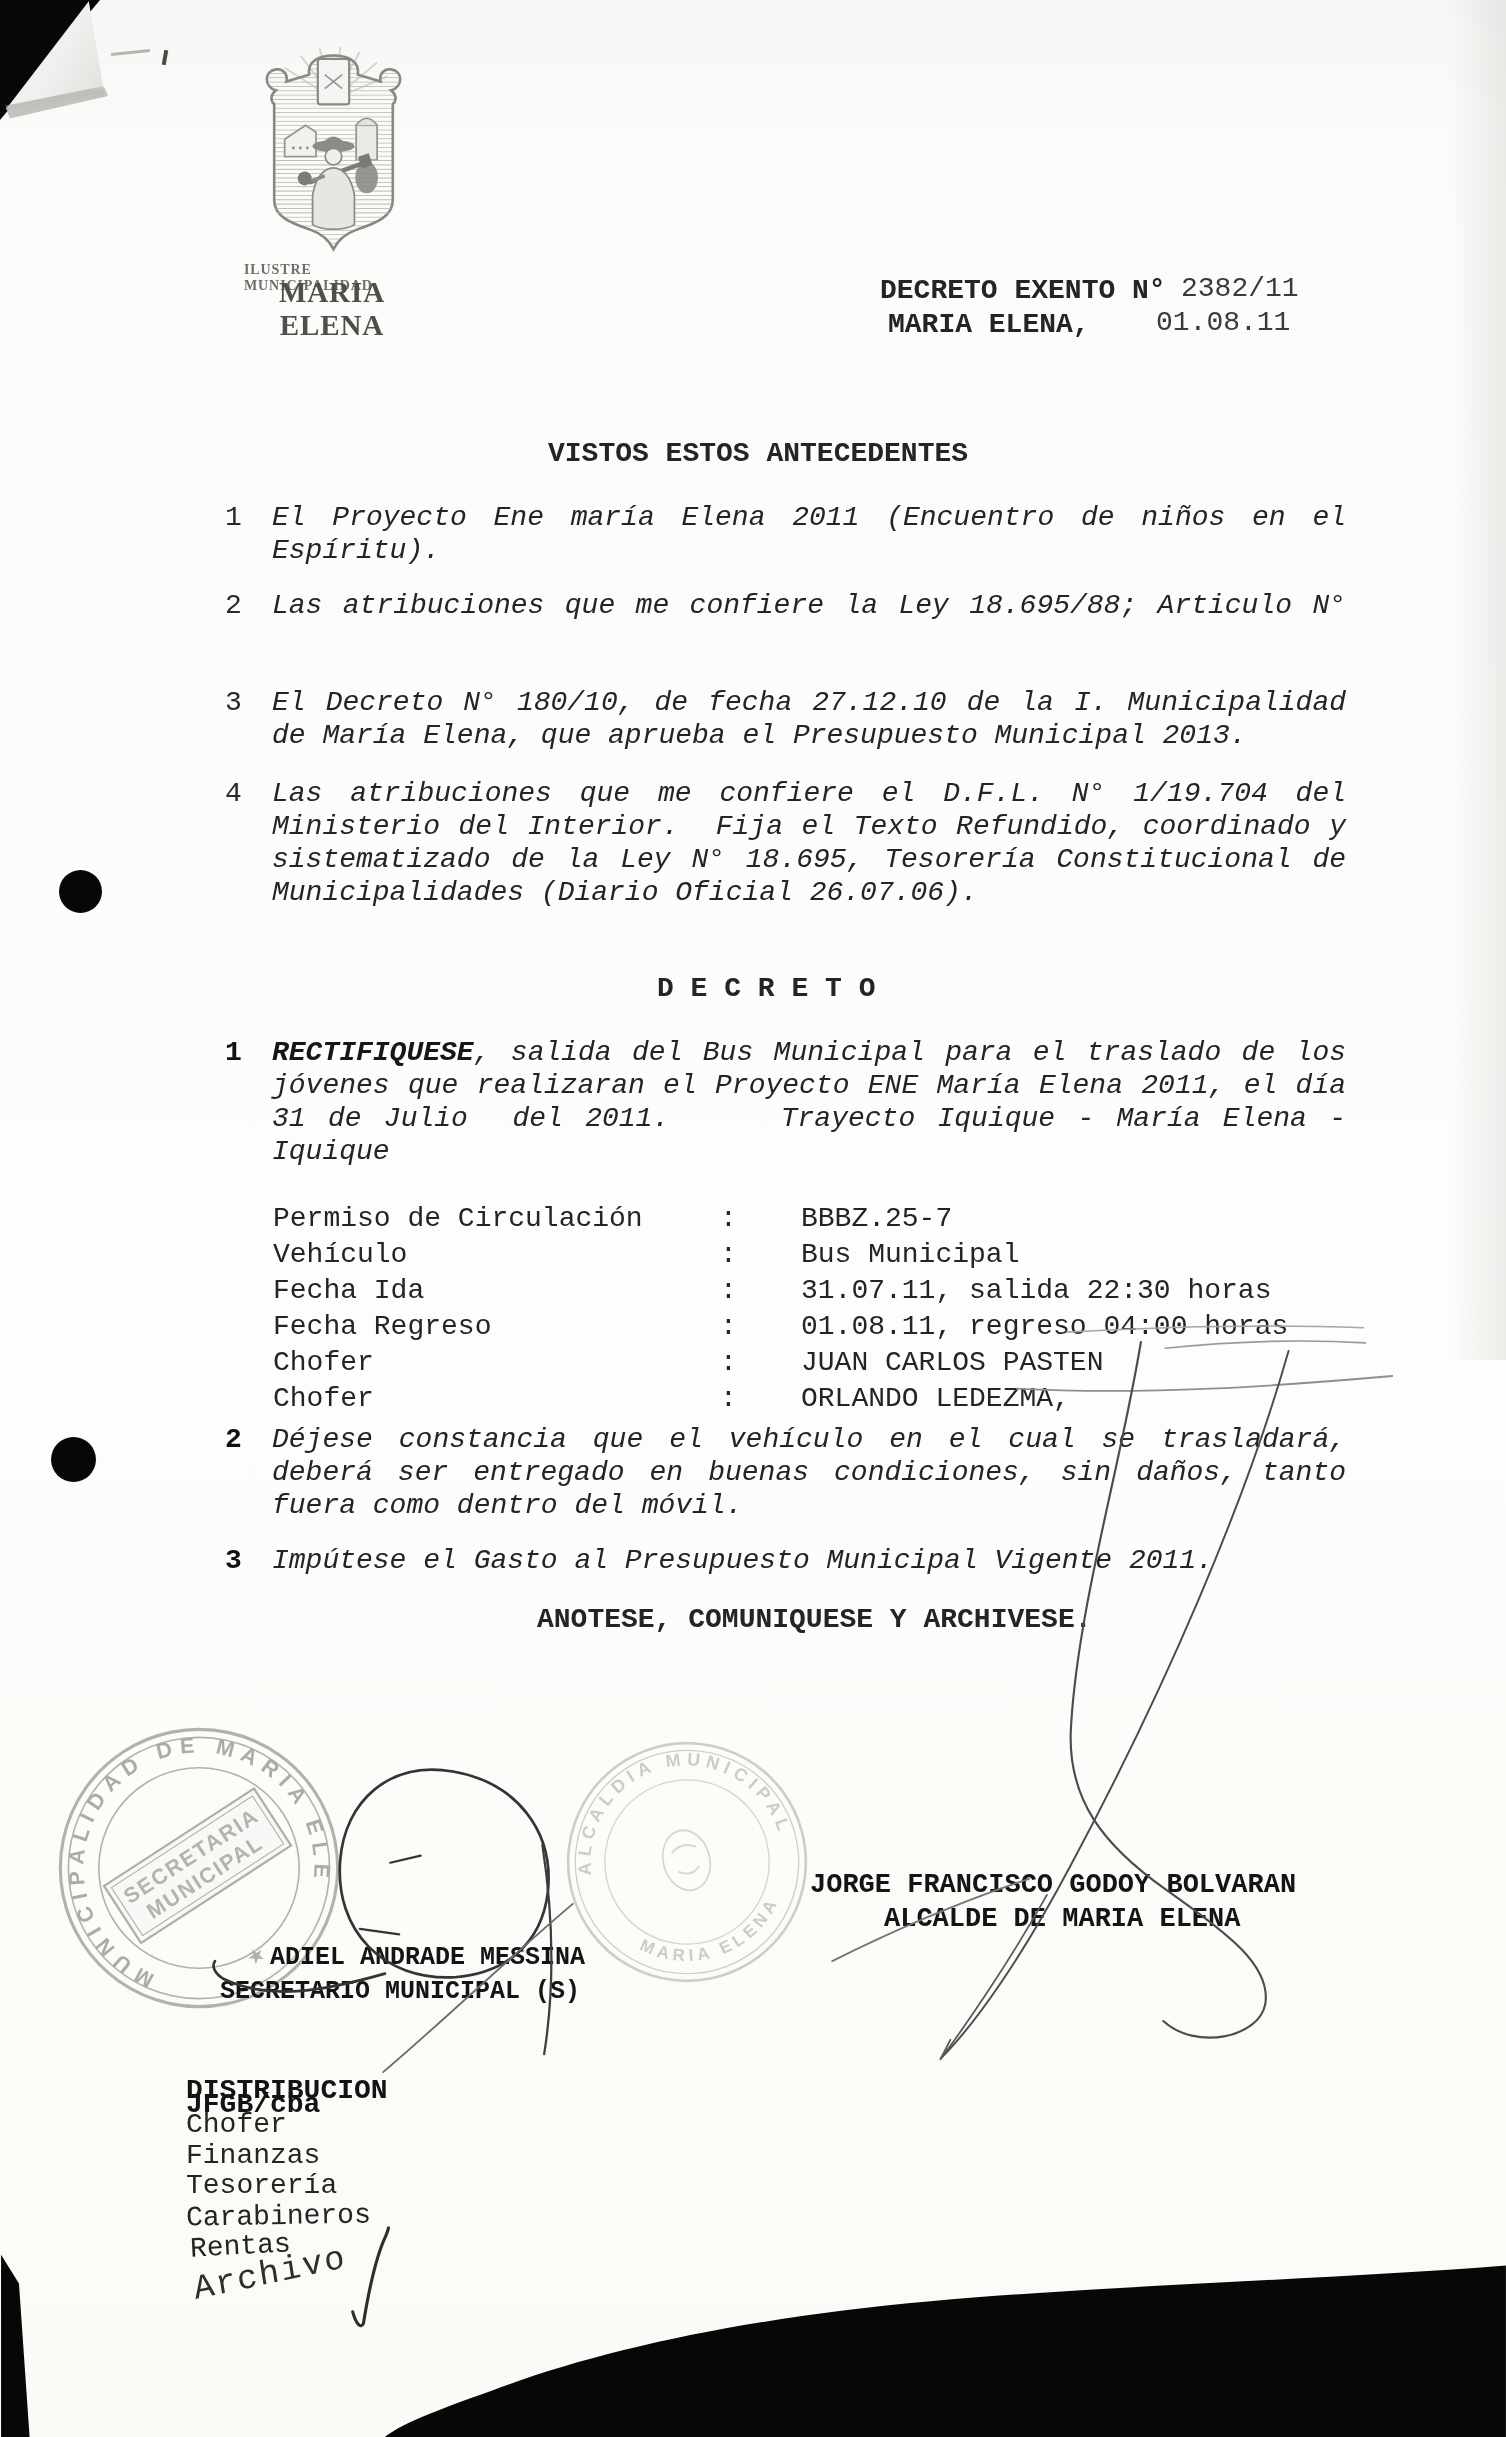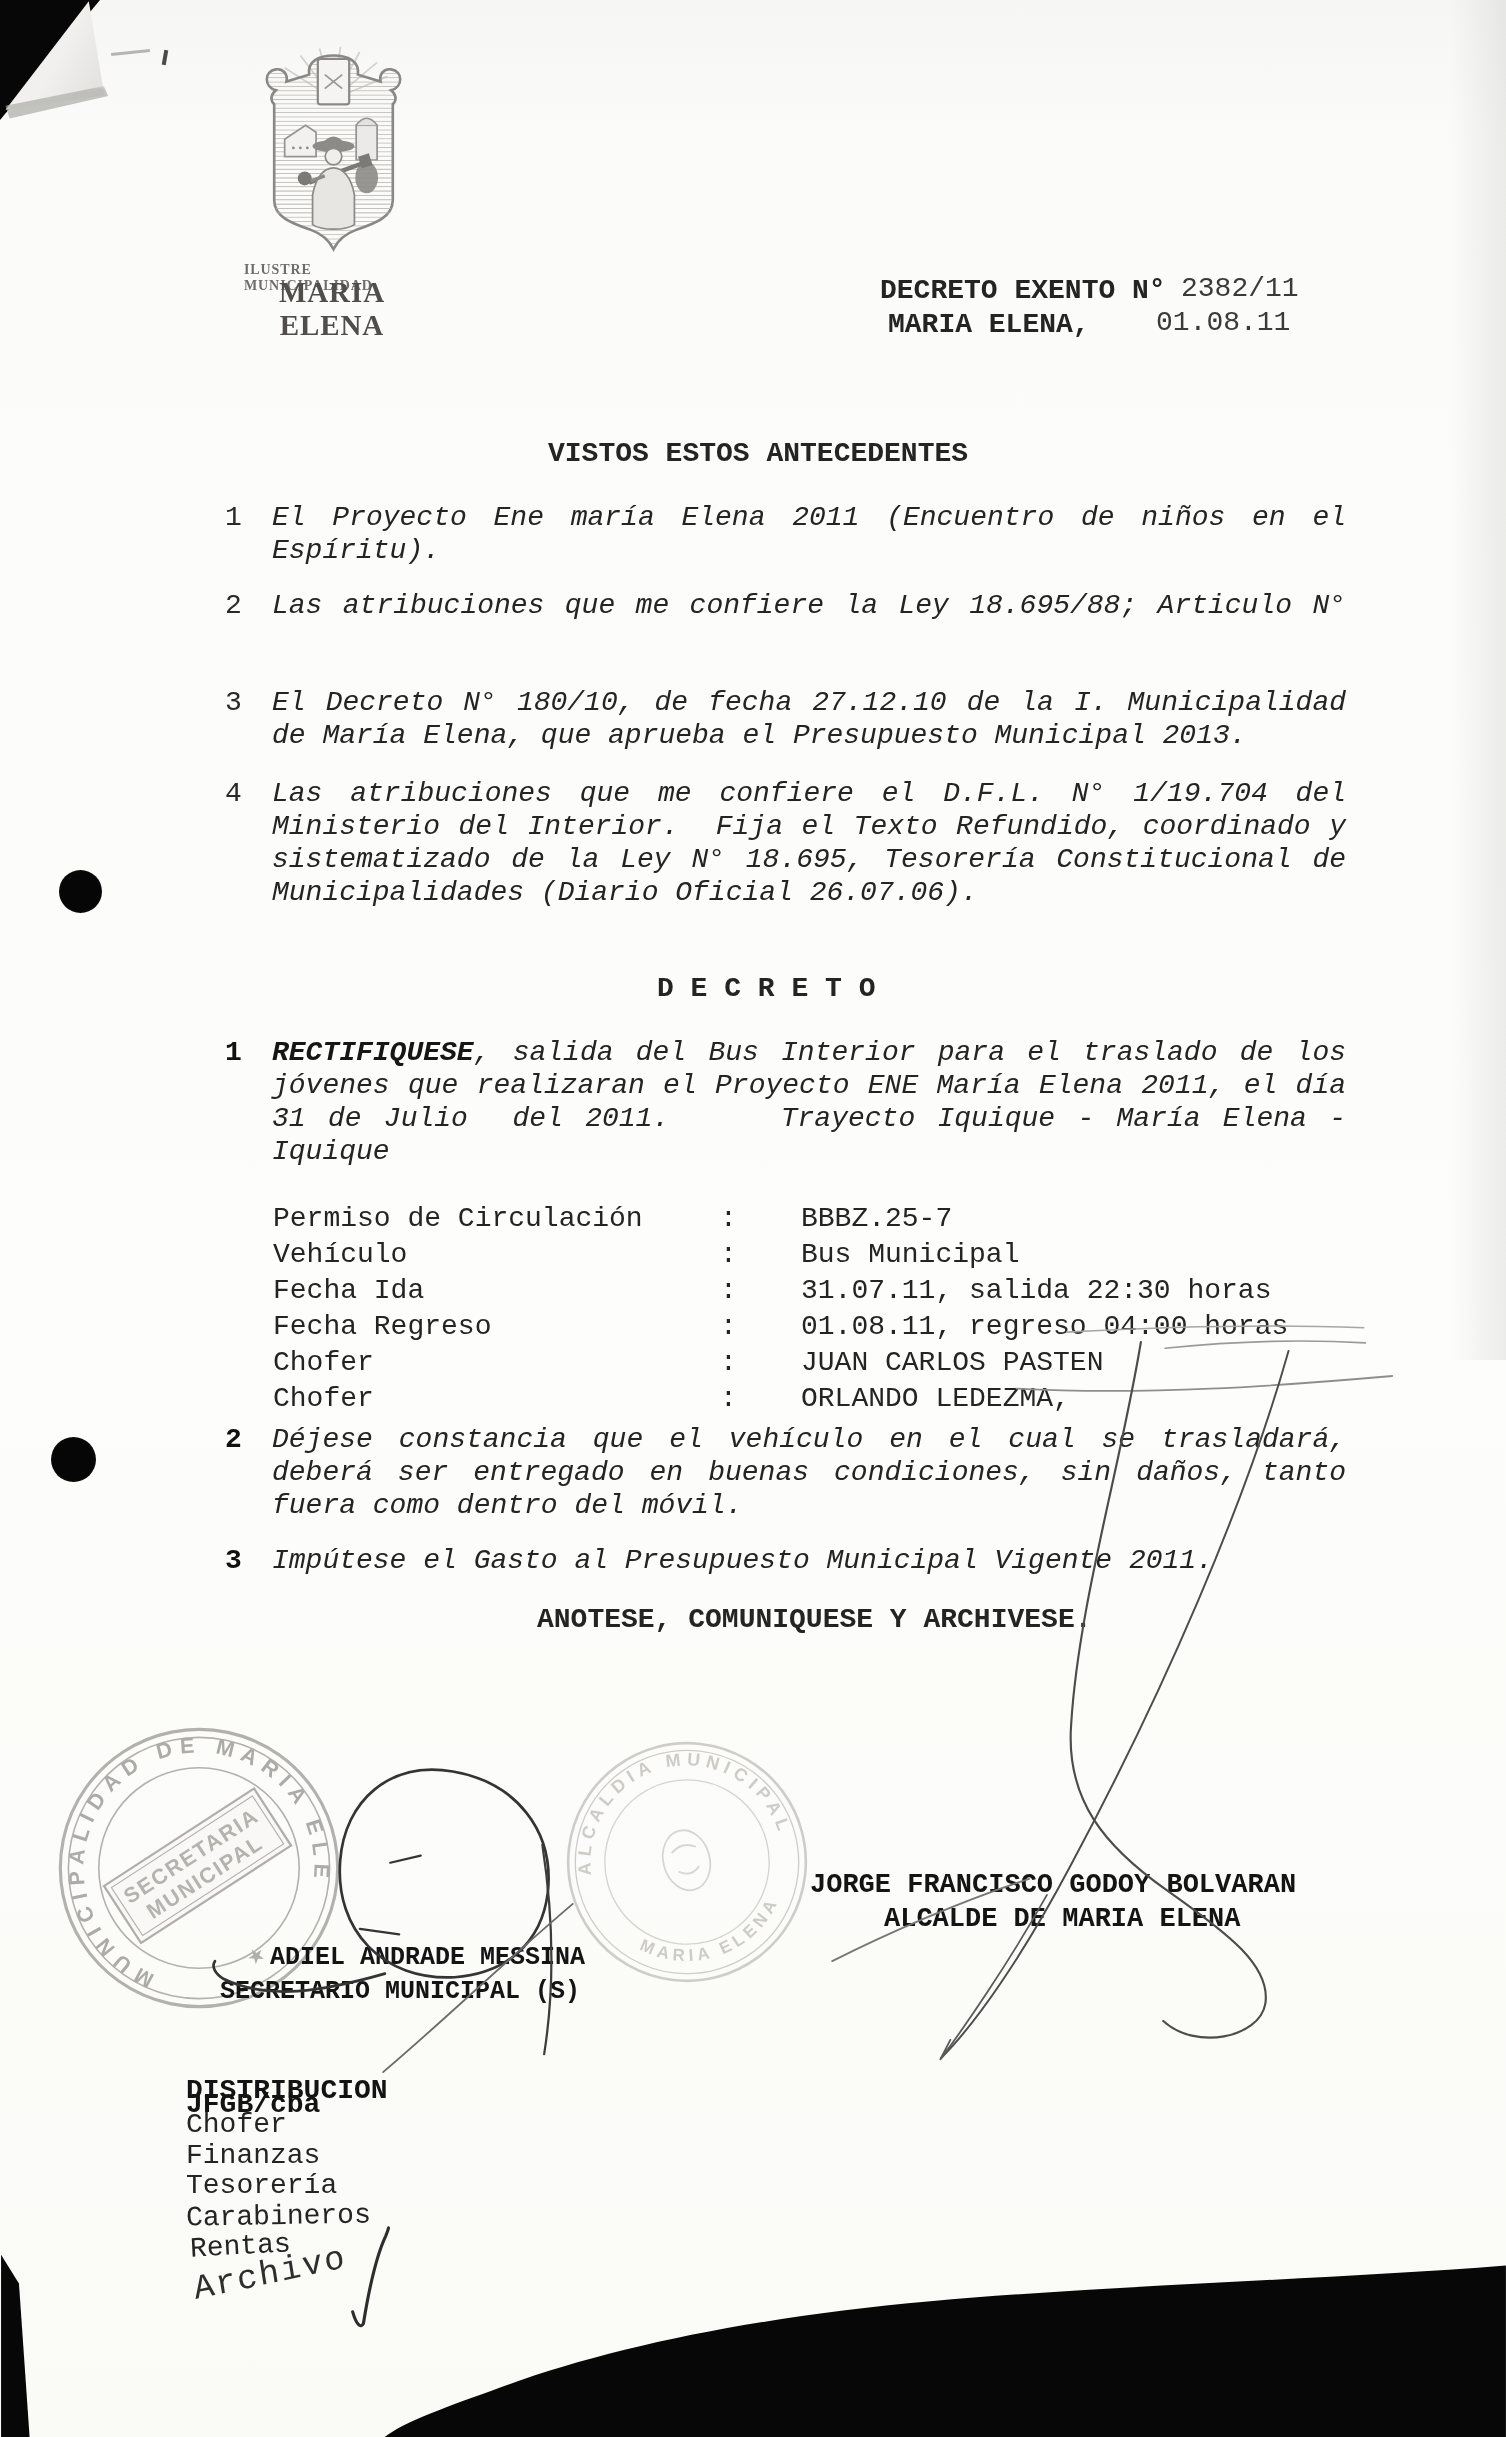--- a/index.html
+++ b/index.html
@@ -123,21 +123,21 @@
       <div class="line jl">sistematizado de la Ley N° 18.695, Tesorería Constitucional de</div>
       <div class="line">Municipalidades (Diario Oficial 26.07.06).</div>
     </div>
   </div>
 
   <div class="abs txt b" style="left:657px;top:972px;">D E C R E T O</div>
 
   <div class="item" style="top:1036px;">
     <div class="inum b">1</div>
     <div class="ibody">
-      <div class="line jl"><span class="b">RECTIFIQUESE</span><span>, salida del Bus Interior para el traslado de los</span></div>
+      <div class="line jl"><span class="b">RECTIFIQUESE</span><span>, salida del Bus Municipal para el traslado de los</span></div>
       <div class="line jl">jóvenes que realizaran el Proyecto ENE María Elena 2011, el día</div>
       <div class="line jl">31 de Julio  del 2011.     Trayecto Iquique - María Elena -</div>
       <div class="line">Iquique</div>
     </div>
   </div>
 
   <div class="abs" style="left:273px;top:1201px;width:1082px;">
     <div class="drow">
       <span>Permiso de Circulación</span>
       <span>:</span>

